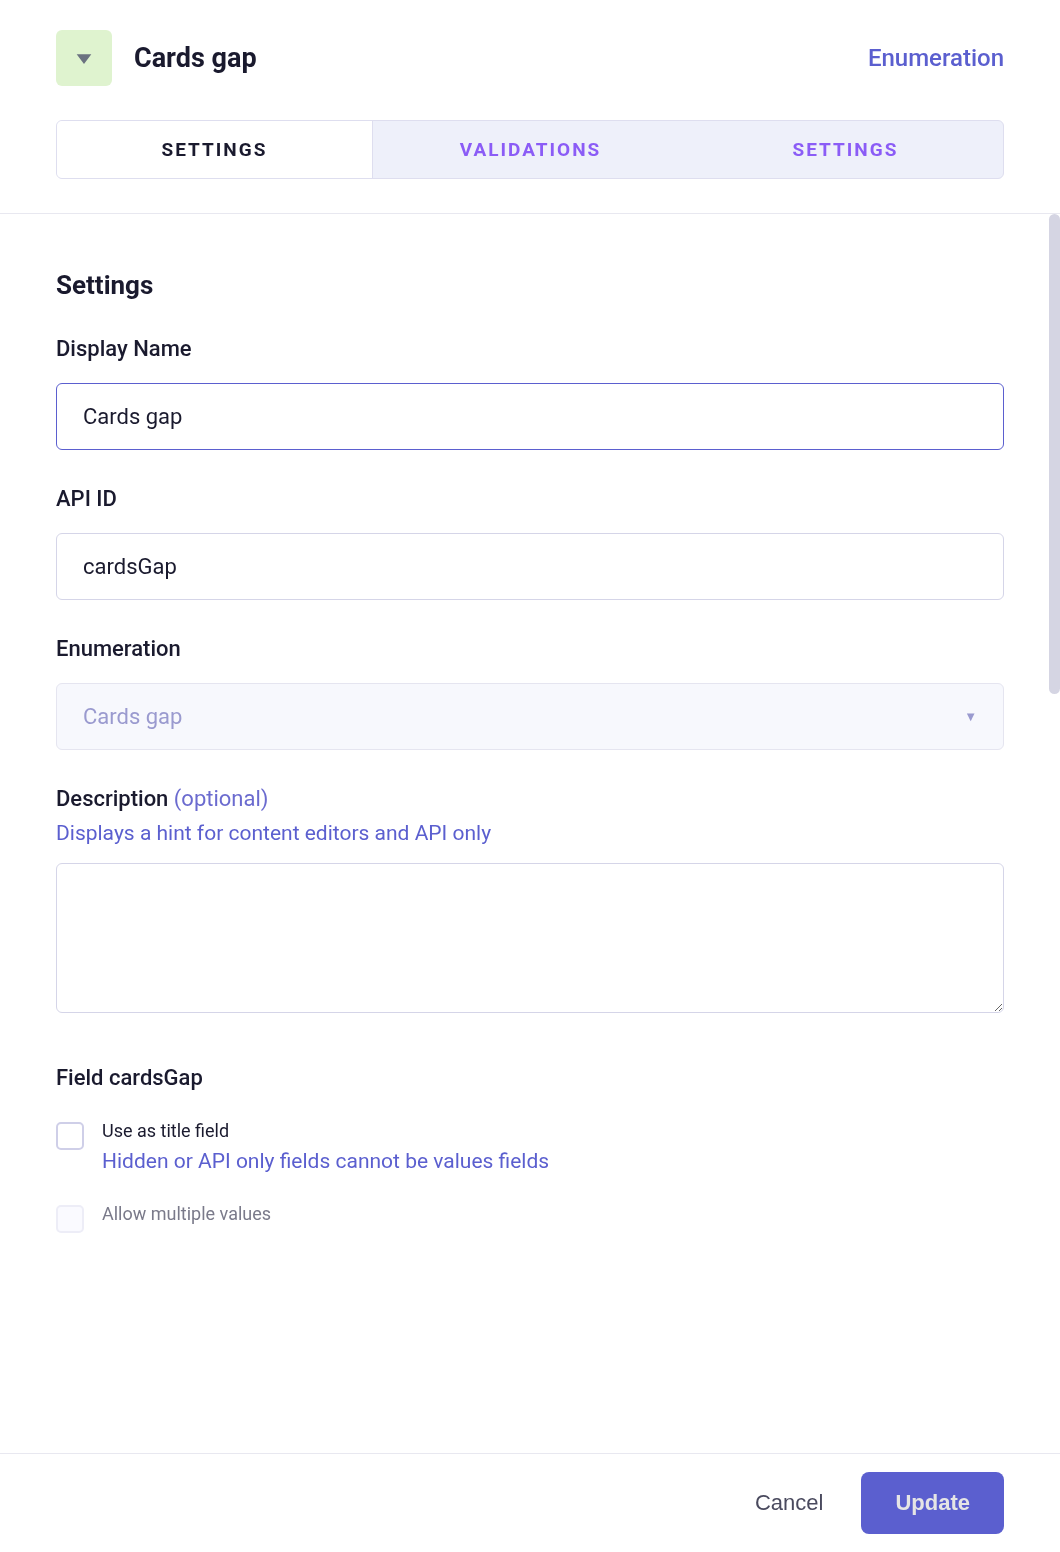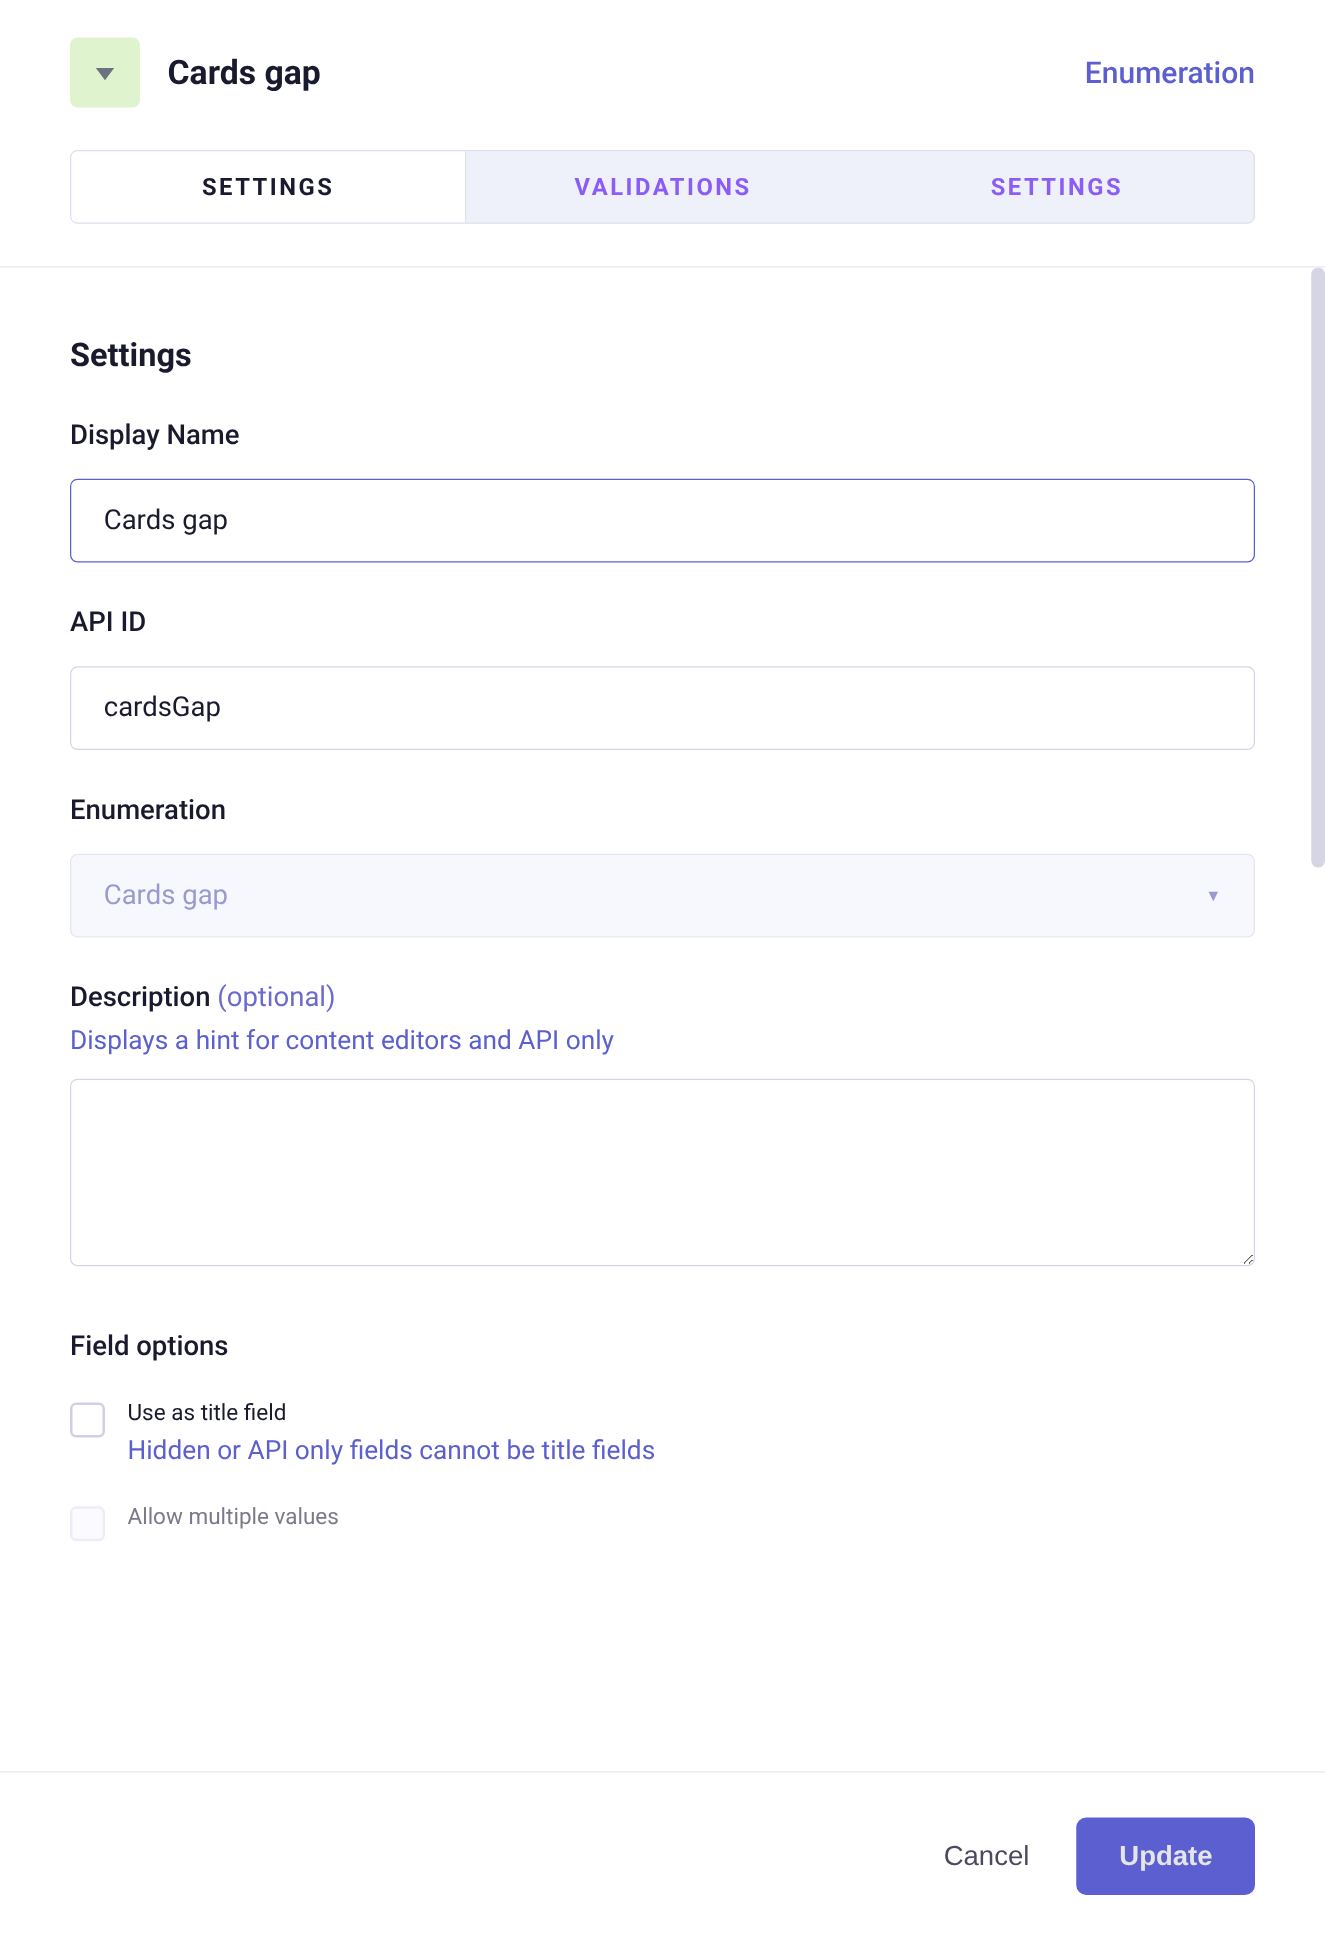--- a/index.html
+++ b/index.html
@@ -187,21 +187,21 @@
     color: #5b5fcf;
     margin-top: 8px;
   }
   .footer {
     position: absolute;
     bottom: 0;
     left: 0;
     right: 0;
     border-top: 1px solid #e8e8f0;
     background: #fff;
-    padding: 36px 56px;
+    padding: 18px 56px;
     display: flex;
     justify-content: flex-end;
     align-items: center;
     gap: 38px;
   }
   .btn-cancel {
     font-size: 22px;
     color: #4a4a5e;
     background: none;
     border: none;
@@ -269,27 +269,27 @@
 
   <div class="form-group">
     <div class="form-label">
       <span>Description</span>
       <span class="optional">(optional)</span>
     </div>
     <div class="form-hint">Displays a hint for content editors and API only</div>
     <textarea class="textarea-box" style=""></textarea>
   </div>
 
-  <div class="options-title">Field options</div>
+  <div class="options-title">Field cardsGap</div>
 
   <div class="option-row">
     <div class="checkbox"></div>
     <div class="option-text">
       <div class="opt-title">Use as title field</div>
-      <div class="opt-hint">Hidden or API only fields cannot be title fields</div>
+      <div class="opt-hint">Hidden or API only fields cannot be values fields</div>
     </div>
   </div>
 
   <div class="option-row">
     <div class="checkbox faded"></div>
     <div class="option-text faded">
       <div class="opt-title">Allow multiple values</div>
 
     </div>
   </div>

